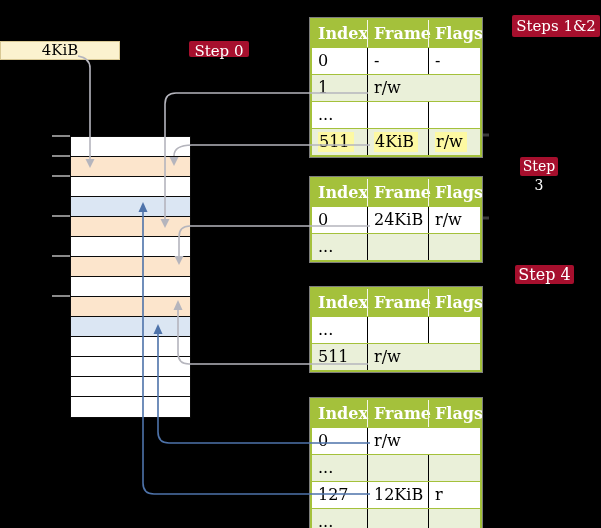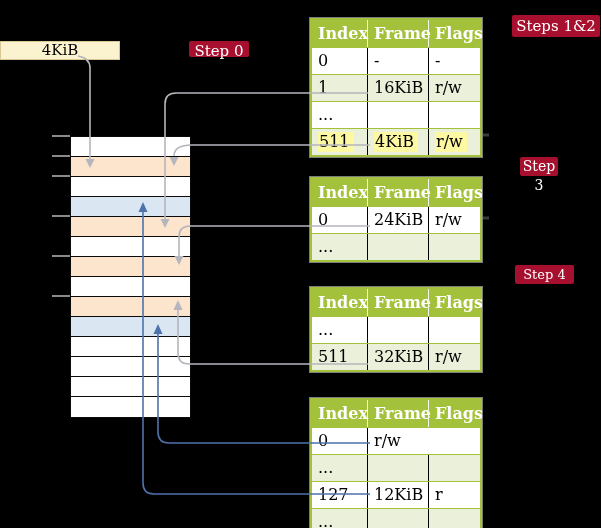--- a/index.html
+++ b/index.html
@@ -18,21 +18,21 @@
   }
 
   
   .step-badge{
     position:absolute;background:var(--crimson,#a60f2d);color:#fff;
     font-size:15px;text-align:center;border-radius:2px;box-sizing:border-box;
   }
   #step0{left:189px;top:41px;width:60px;height:16px;line-height:20px;}
   #steps12{left:512px;top:15px;width:88px;height:22px;line-height:22px;}
   #step3{left:520px;top:157px;width:38px;height:19px;line-height:19px;font-size:14px;}
-  #step4{left:515px;top:265px;width:59px;height:19px;line-height:19px;font-size:13px;}
+  #step4{left:515px;top:265px;width:59px;height:19px;line-height:19px;font-size:16px;}
 
   
   .memcol{
     position:absolute;left:70px;top:136px;width:121px;
     border:1px solid #0a0a0a;box-sizing:border-box;background:#fff;
   }
   .mrow{height:20px;box-sizing:border-box;border-bottom:1px solid #0a0a0a;}
   .mrow:last-child{border-bottom:none;}
   .mrow.white{background:#ffffff;}
   .mrow.peach{background:var(--peach,#fce5cc);}
@@ -111,21 +111,20 @@
         <div class="th c1">Frame</div>
         <div class="th c2">Flags</div>
       </div>
       <div class="trow">
         <div class="td c0"><span>0</span></div>
         <div class="td c1"><span>-</span></div>
         <div class="td c2"><span>-</span></div>
       </div>
       <div class="trow shade">
         <div class="td c0"><span>1</span></div>
-        <div class="td c1"><span>16KiB</span></div>
         <div class="td c2"><span>r/w</span></div>
       </div>
       <div class="trow">
         <div class="td c0"><span>...</span></div>
         <div class="td c1"></div>
         <div class="td c2"></div>
       </div>
       <div class="trow shade">
         <div class="td c0"><span class="hl">511</span></div>
         <div class="td c1"><span class="hl">4KiB</span></div>
@@ -155,21 +154,20 @@
         <div class="th c1">Frame</div>
         <div class="th c2">Flags</div>
       </div>
       <div class="trow">
         <div class="td c0"><span>...</span></div>
         <div class="td c1"></div>
         <div class="td c2"></div>
       </div>
       <div class="trow shade">
         <div class="td c0"><span>511</span></div>
-        <div class="td c1"><span>32KiB</span></div>
         <div class="td c2"><span>r/w</span></div>
       </div>
     </div>
   <div class="ptable" id="pt3">
       <div class="thead">
         <div class="th c0">Index</div>
         <div class="th c1">Frame</div>
         <div class="th c2">Flags</div>
       </div>
       <div class="trow">

